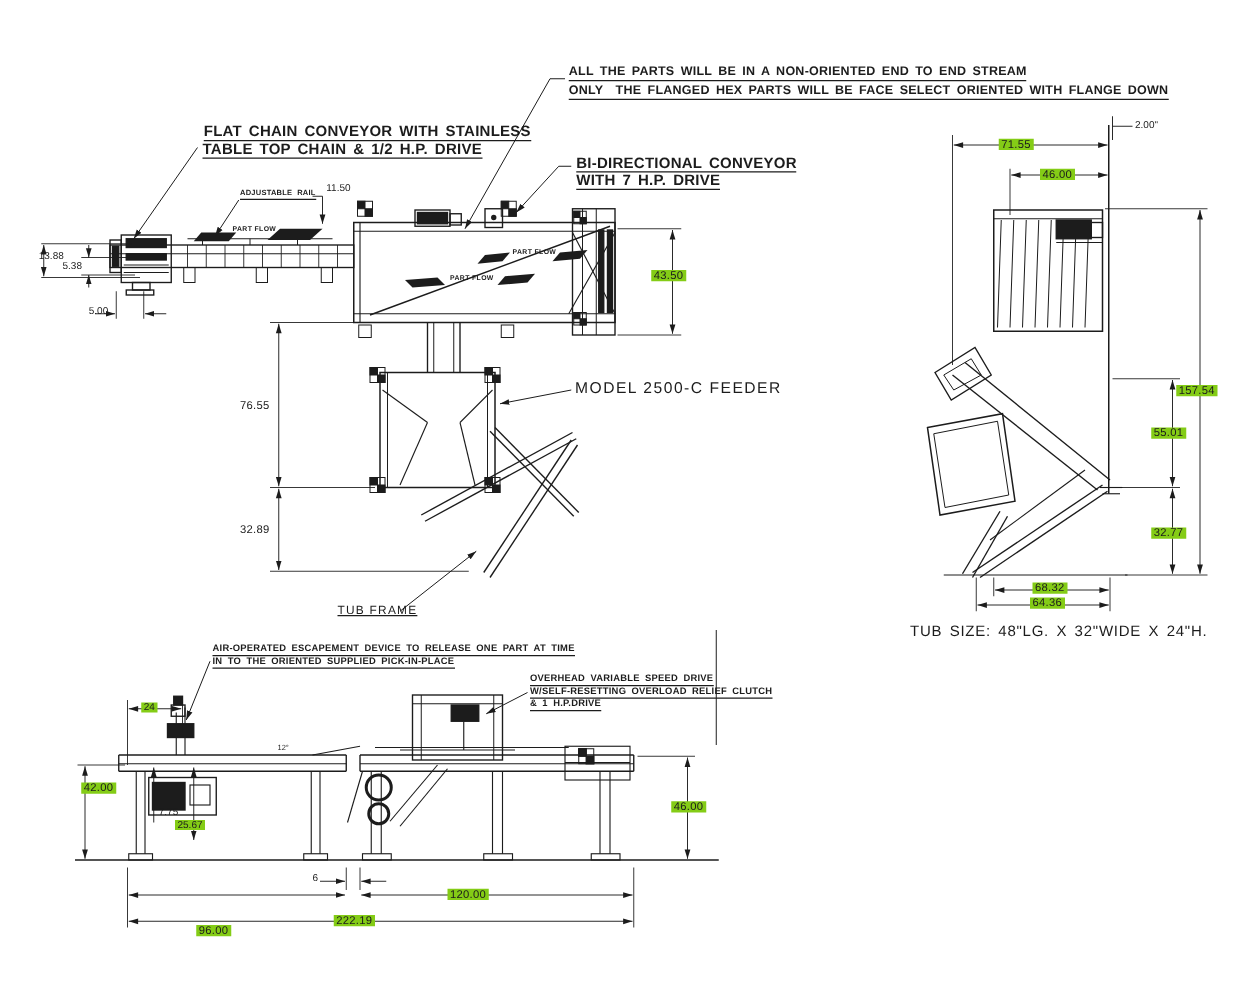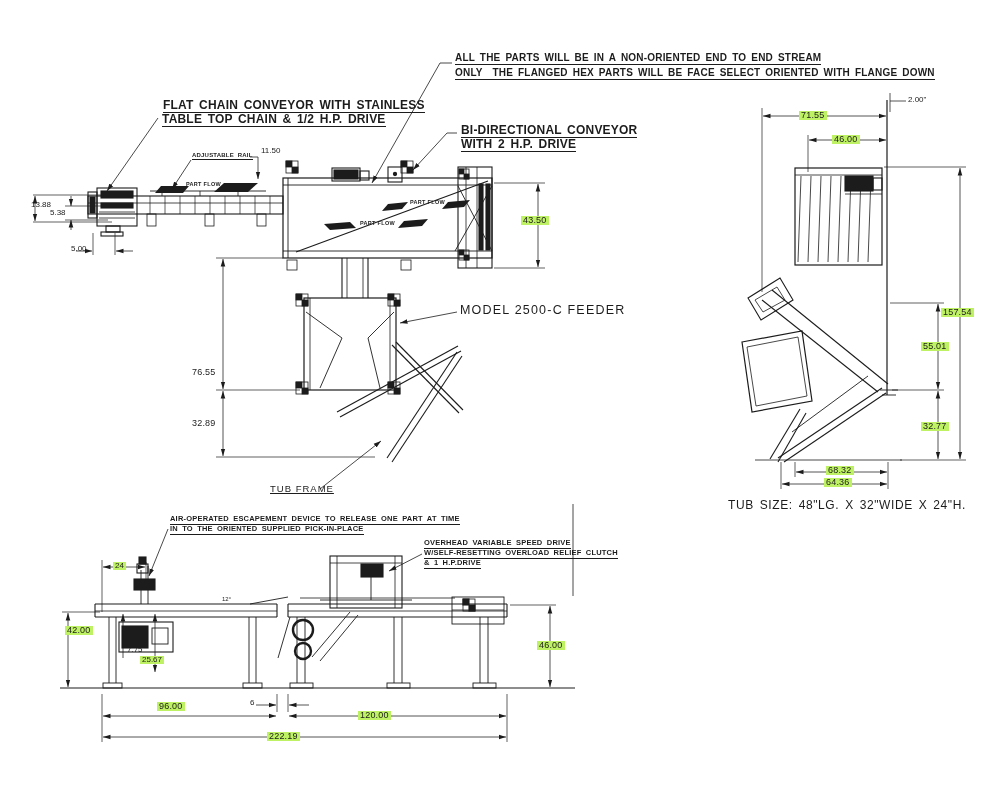--- a/index.html
+++ b/index.html
@@ -9,21 +9,21 @@
   #art { position:absolute; left:0; top:0; z-index:1; }
   .t { position:absolute; white-space:pre; line-height:1; color:#1c1c1c; z-index:2; }
   .lbl { font-weight:bold; border-bottom:1.2px solid #1c1c1c; padding-bottom:1px;
          letter-spacing:.2px; word-spacing:2px; }
   .note  { font-size:10px; }
   .lbl-m { font-size:12px; }
   .lbl-s { font-size:7.5px; }
   .lbl-xs{ font-size:6px; }
   .dim   { font-size:9px; letter-spacing:.2px; }
   .dim-s { font-size:8px; }
-  .bg    { background:#bef264; padding:0 2px; z-index:3; }
+  .bg    { background:#84cc16; padding:0 2px; z-index:3; }
   .big   { font-size:12.5px; letter-spacing:1.2px; }
   .big2  { font-size:12px; letter-spacing:.6px; word-spacing:2px; }
   .cap   { font-size:9.5px; letter-spacing:1px; }
   .pf    { font-size:5.5px; font-weight:bold; letter-spacing:.3px; }
 </style>
 </head>
 <body>
 
 <div id="sheet">
 
@@ -339,33 +339,33 @@
   </g>
 </svg>
 
 <div class="t lbl note" style="left:455px;top:68px;">ONLY  THE FLANGED HEX PARTS WILL BE FACE SELECT ORIENTED WITH FLANGE DOWN</div>
 <div class="t lbl note" style="left:455px;top:53px;">ALL THE PARTS WILL BE IN A NON-ORIENTED END TO END STREAM</div>
 
 <div class="t lbl lbl-m" style="left:163px;top:99px;">FLAT CHAIN CONVEYOR WITH STAINLESS</div>
 <div class="t lbl lbl-m" style="left:162px;top:113px;">TABLE TOP CHAIN &amp; 1/2 H.P. DRIVE</div>
 <div class="t lbl lbl-xs" style="left:192px;top:152px;">ADJUSTABLE RAIL</div>
 <div class="t lbl lbl-m" style="left:461px;top:124px;">BI-DIRECTIONAL CONVEYOR</div>
-<div class="t lbl lbl-m" style="left:461px;top:138px;">WITH 2 H.P. DRIVE</div>
+<div class="t lbl lbl-m" style="left:461px;top:138px;">WITH 7 H.P. DRIVE</div>
 <div class="t pf" style="left:186px;top:182px;">PART FLOW</div>
 <div class="t pf" style="left:410px;top:200px;">PART FLOW</div>
 <div class="t pf" style="left:360px;top:221px;">PART FLOW</div>
 <div class="t big" style="left:460px;top:304px;">MODEL 2500-C FEEDER</div>
 <div class="t cap" style="left:270px;top:484px;text-decoration:underline;">TUB FRAME</div>
 
 <div class="t dim-s" style="left:261px;top:147px;">11.50</div>
 <div class="t dim-s" style="left:8px;top:201px;margin-left:23px;">13.88</div>
 <div class="t dim-s" style="left:50px;top:209px;">5.38</div>
 <div class="t dim-s" style="left:71px;top:245px;text-align:center;">5.00</div>
 <div class="t dim bg" style="left:521px;top:216px;">43.50</div>
-<div class="t dim" style="left:192px;top:320px;margin-top:48px;">76.55</div>
+<div class="t dim" style="left:192px;top:320px;">76.55</div>
 <div class="t dim" style="left:192px;top:419px;">32.89</div>
 
 <div class="t dim-s" style="left:908px;top:96px;">2.00"</div>
 <div class="t dim bg" style="left:799px;top:111px;">71.55</div>
 <div class="t dim bg" style="left:832px;top:135px;">46.00</div>
 <div class="t dim bg" style="left:941px;top:308px;">157.54</div>
 <div class="t dim bg" style="left:921px;top:342px;">55.01</div>
 <div class="t dim bg" style="left:921px;top:422px;">32.77</div>
 <div class="t dim bg" style="left:826px;top:466px;">68.32</div>
 <div class="t dim bg" style="left:824px;top:478px;">64.36</div>
@@ -375,19 +375,19 @@
 <div class="t lbl lbl-s" style="left:170px;top:525px;">IN TO THE ORIENTED SUPPLIED PICK-IN-PLACE</div>
 <div class="t lbl lbl-s" style="left:424px;top:539px;">OVERHEAD VARIABLE SPEED DRIVE</div>
 <div class="t lbl lbl-s" style="left:424px;top:549px;">W/SELF-RESETTING OVERLOAD RELIEF CLUTCH</div>
 <div class="t lbl lbl-s" style="left:424px;top:559px;">&amp; 1 H.P.DRIVE</div>
 
 <div class="t dim-s bg" style="left:113px;top:562px;">24</div>
 <div class="t dim bg" style="left:49px;top:626px;margin-left:16px;">42.00</div>
 <div class="t dim-s" style="left:127px;top:646px;">7.75</div>
 <div class="t dim-s bg" style="left:140px;top:656px;">25.67</div>
 <div class="t dim bg" style="left:537px;top:641px;">46.00</div>
-<div class="t dim bg" style="left:157px;top:702px;">96.00</div>
+<div class="t dim bg" style="left:157px;top:740px;">96.00</div>
 <div class="t dim-s" style="left:250px;top:699px;">6</div>
 <div class="t dim bg" style="left:358px;top:711px;">120.00</div>
 <div class="t dim bg" style="left:267px;top:732px;">222.19</div>
 <div class="t lbl-xs" style="left:222px;top:596px;font-size:6px;">12°</div>
 
 </div>
 
 </body></html>

